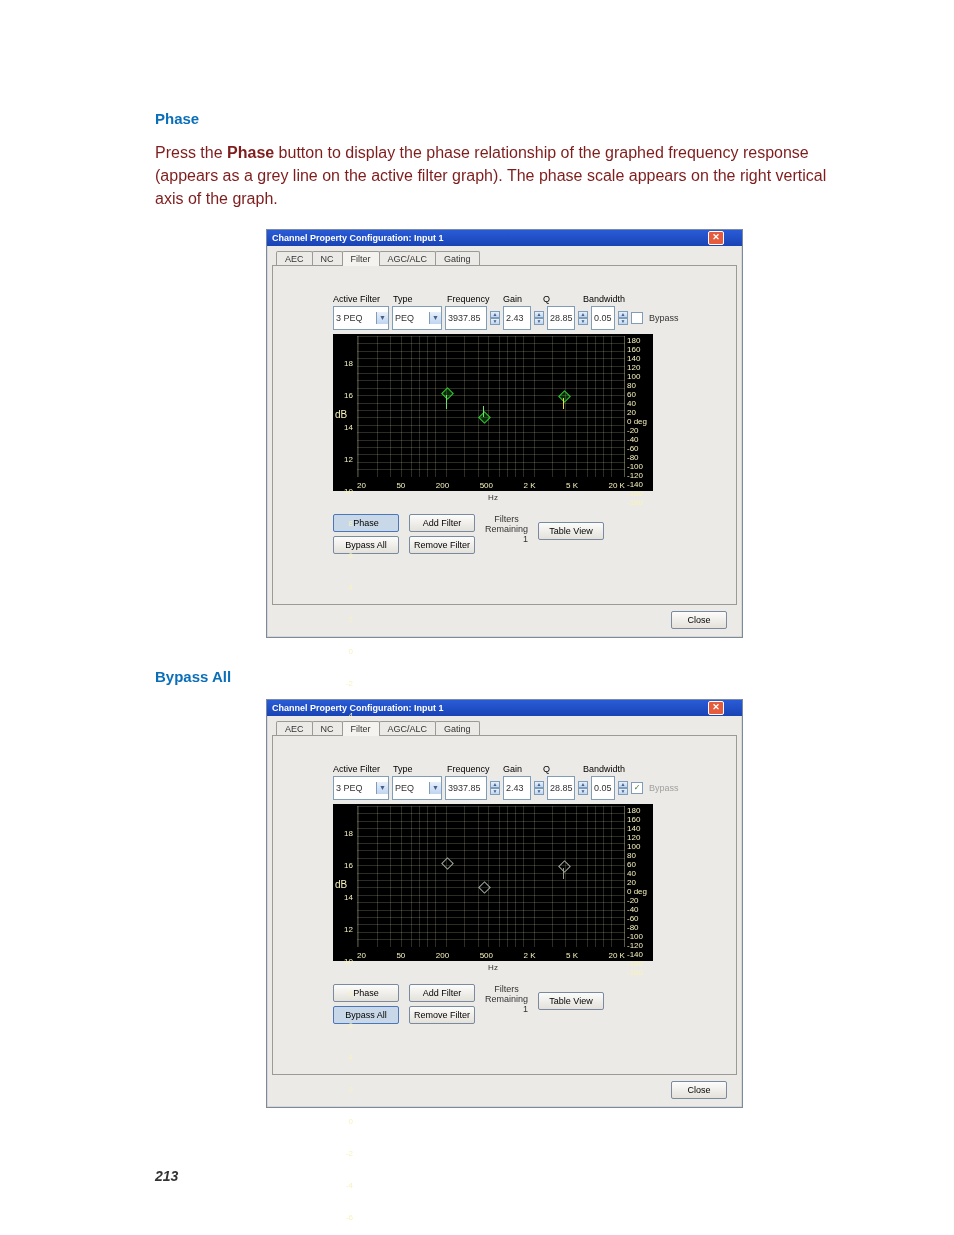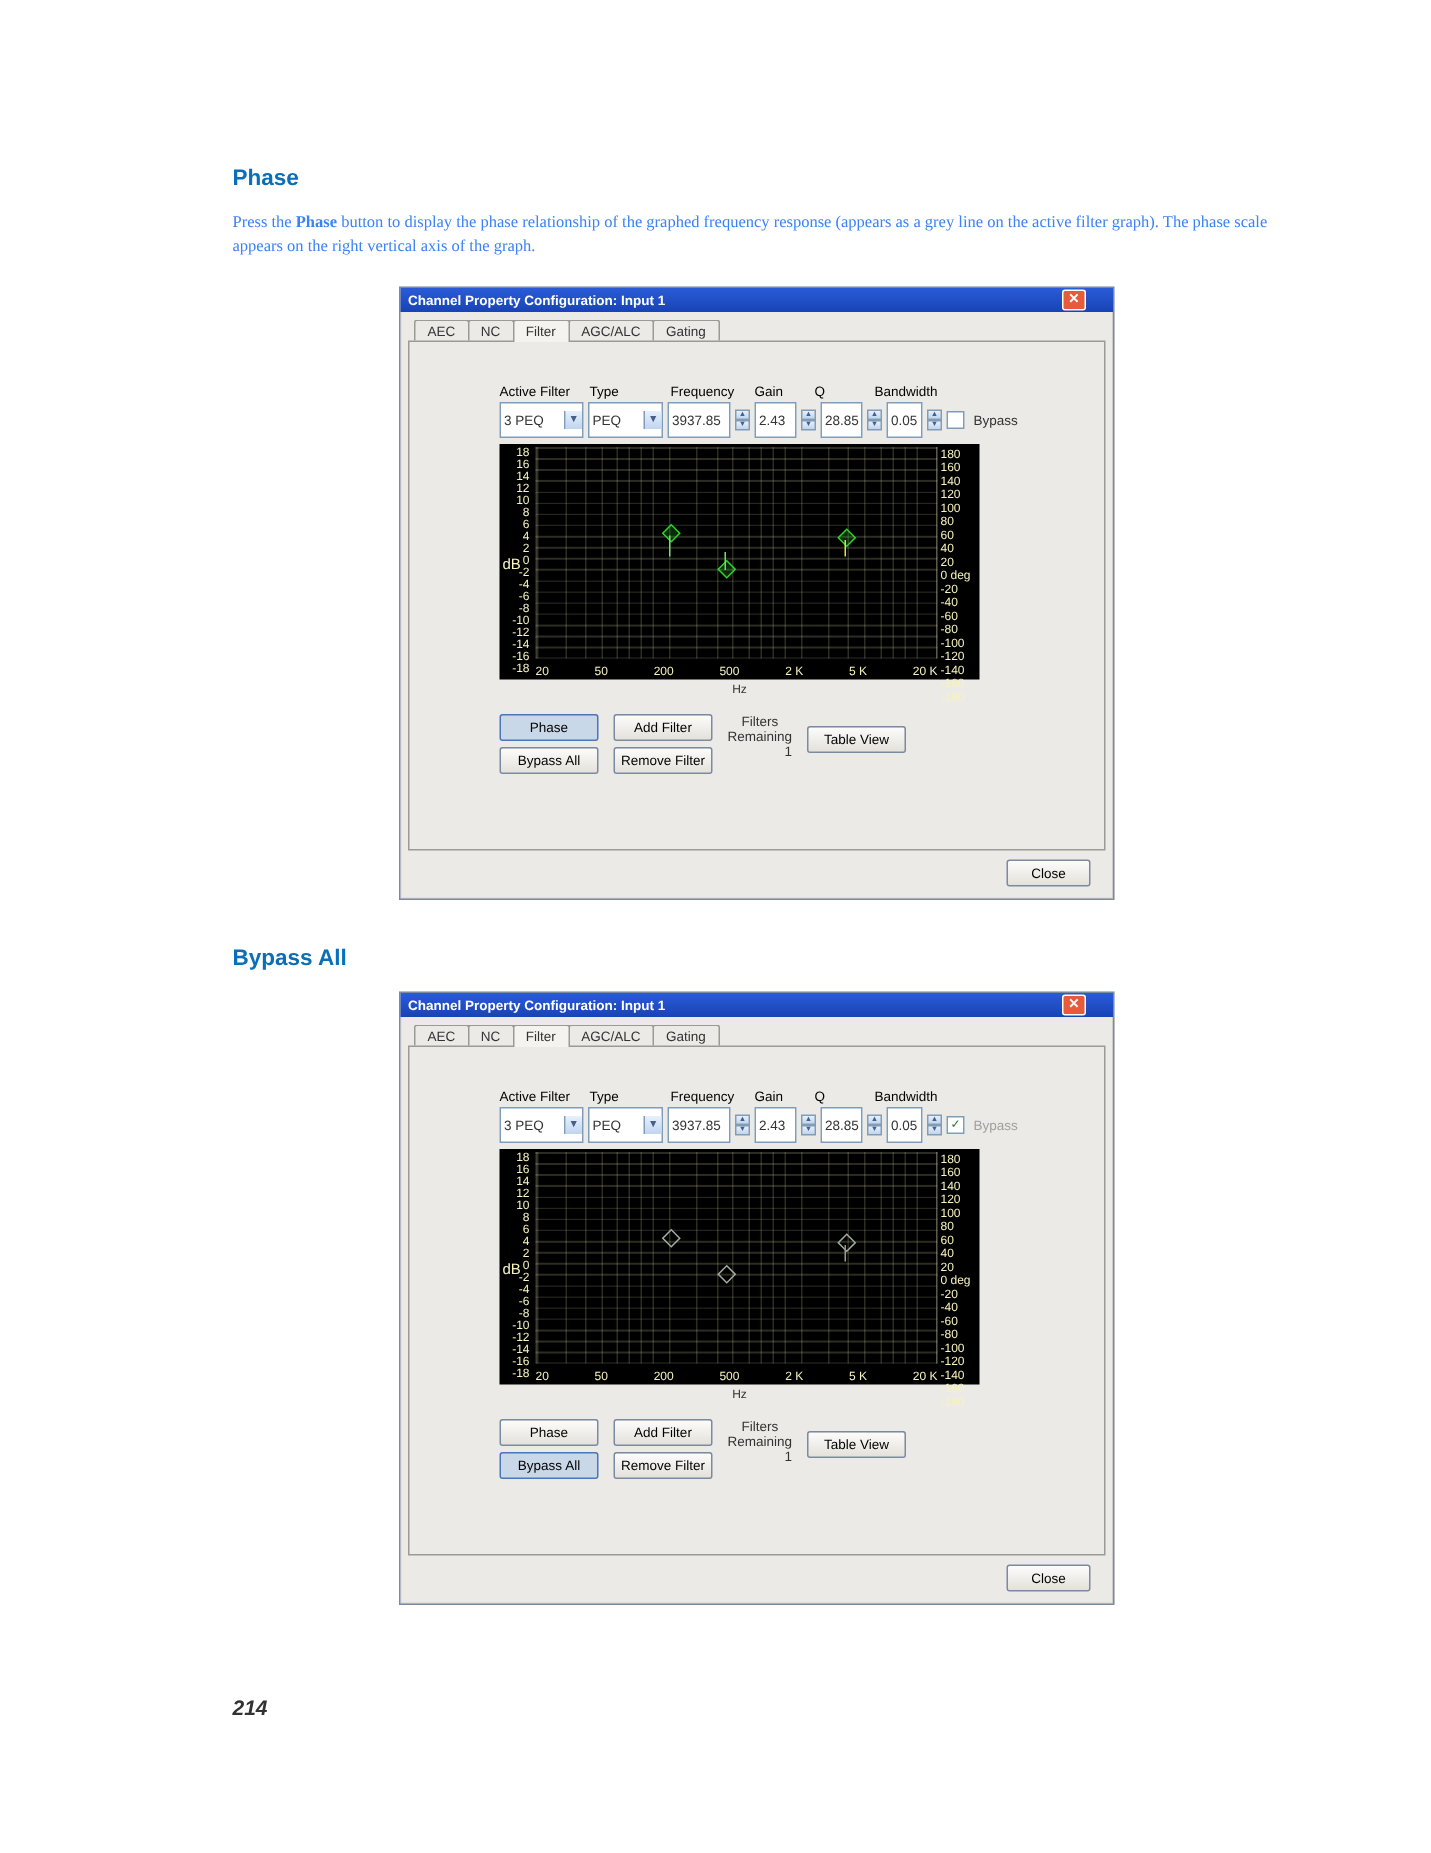--- a/index.html
+++ b/index.html
@@ -13,25 +13,24 @@
     padding: 110px 100px 40px 155px;
     box-sizing: border-box;
   }
   h2.section {
     color: #0a6fb8;
     font-size: 15px;
     font-weight: bold;
     margin: 0 0 14px 0;
   }
   p.body {
-    font-size: 11px;
+    font-size: 16px;
     line-height: 1.45;
     margin: 0 0 18px 0;
-    color: #3b82f6;
-    font-family: Liberation Serif, serif;
+    color: #7f1d1d;
   }
   p.body b { font-weight: bold; }
   .dialog-wrap {
     display: flex;
     justify-content: center;
     margin: 8px 0 30px 0;
   }
   .dialog {
     width: 475px;
     border: 1px solid #7a8aa0;
@@ -173,21 +172,21 @@
     position: absolute;
     left: 2px;
     top: 2px;
     bottom: 14px;
     width: 18px;
     display: flex;
     flex-direction: column;
     justify-content: space-between;
     text-align: right;
   }
-  .graph .yaxis span { line-height: 1; }
+  .graph .yaxis span { line-height: 1; margin-top: 24px; }
   .graph .yaxis2 {
     position: absolute;
     right: 2px;
     top: 2px;
     bottom: 14px;
     width: 24px;
     display: flex;
     flex-direction: column;
     justify-content: space-between;
     text-align: left;
@@ -624,14 +623,14 @@
           </div>
 
         </div>
         <div class="close-row">
           <div class="btn">Close</div>
         </div>
       </div>
     </div>
   </div>
 
-  <div class="page-num">214</div>
+  <div class="page-num">213</div>
 </div>
 
 </body></html>

